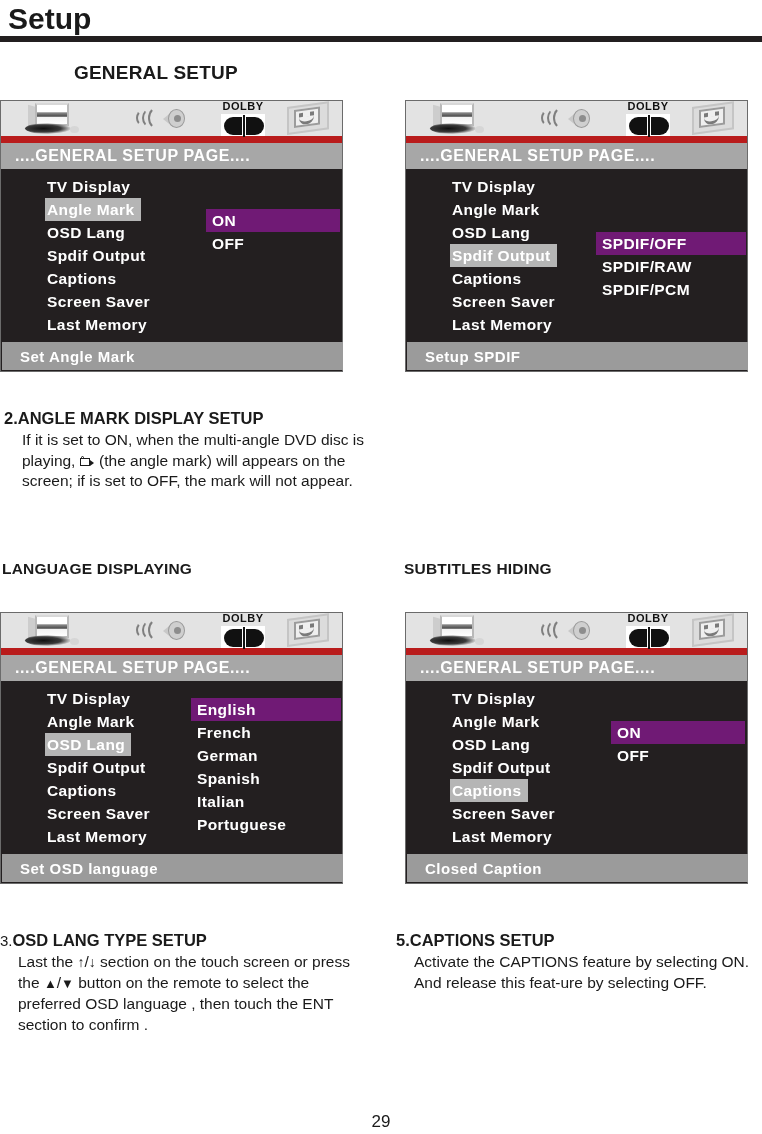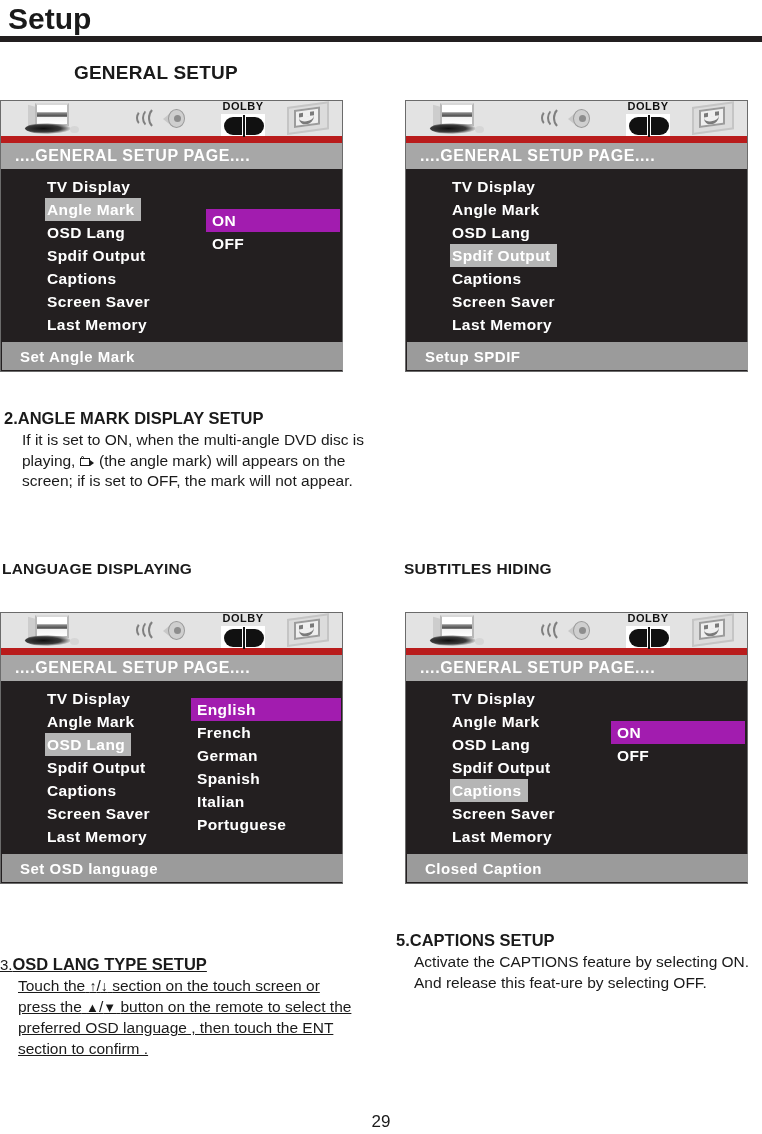--- a/index.html
+++ b/index.html
@@ -155,21 +155,21 @@
     letter-spacing: 0.4px; line-height: 23px;
     display: inline-block; padding: 0 6px 0 2px; white-space: nowrap;
   }
   .osd-item.sel { background: #b5b5b5; color: #ffffff; }
   .osd-row { height: 23px; }
   .osd-opt {
     font-size: 15.5px; font-weight: bold; color: #ffffff;
     letter-spacing: 0.4px; line-height: 23px;
     display: block; padding: 0 6px 0 6px; white-space: nowrap;
   }
-  .osd-opt.sel { background: #a21caf; color: #ffffff; }
+  .osd-opt.sel { background: #701a75; color: #ffffff; }
 
   .osd-status {
     position: absolute; left: 1px; bottom: 1px; width: 341px; height: 28px;
     background: #9b9b9b; color: #ffffff;
     font-size: 15px; font-weight: bold; letter-spacing: 0.5px;
     display: flex; align-items: center; padding-left: 18px;
   }
 
   
   .prose { position: absolute; width: 360px; }
@@ -177,21 +177,21 @@
     font-size: 16.5px; font-weight: bold; color: #1a1a1a;
     line-height: 21px; white-space: nowrap;
   }
   .prose .ptitle .num { font-weight: bold; }
   .prose .pbody {
     font-size: 15.5px; line-height: 20.5px; color: #1a1a1a;
     padding-left: 18px; margin-top: 1px;
   }
   .p2blk { left: 4px;   top: 408px; }
   .p4blk { left: 396px; top: 408px; width: 366px; }
-  .p3blk { left: 0px;   top: 954px; text-decoration: underline; }
+  .p3blk { left: 0px;   top: 930px; }
   .p4b5  { left: 396px; top: 930px; }
   .p3blk .ptitle .num { font-weight: normal; font-size: 15px; }
 
   .angle-glyph {
     display: inline-block; position: relative;
     width: 15px; height: 12px; vertical-align: -2px;
   }
   .angle-glyph .cam {
     position: absolute; left: 0; top: 2px; width: 10px; height: 8px;
     border: 1.6px solid #1a1a1a;
@@ -328,20 +328,25 @@
     <div class="osd-body">
       <div class="osd-col-left">
         <div class="osd-row"><span class="osd-item">TV Display</span></div>
         <div class="osd-row"><span class="osd-item">Angle Mark</span></div>
         <div class="osd-row"><span class="osd-item">OSD Lang</span></div>
         <div class="osd-row"><span class="osd-item sel">Spdif Output</span></div>
         <div class="osd-row"><span class="osd-item">Captions</span></div>
         <div class="osd-row"><span class="osd-item">Screen Saver</span></div>
         <div class="osd-row"><span class="osd-item">Last Memory</span></div>
       </div>
+      <div class="osd-col-right wide" style="top:63px;">
+        <span class="osd-opt sel">SPDIF/OFF</span>
+        <span class="osd-opt">SPDIF/RAW</span>
+        <span class="osd-opt">SPDIF/PCM</span>
+      </div>
     </div>
     <div class="osd-status">Setup SPDIF</div>
   </div>
 
   <div class="osd p3">
     <div class="osd-iconbar">
       <div class="icon-slot icon-tv">
         <div class="tv-ic">
             <div class="side"></div>
             <div class="screen"></div>
@@ -464,21 +469,21 @@
   <div class="prose p2blk">
     <div class="ptitle"><span class="num">2.</span><span>ANGLE MARK DISPLAY SETUP</span></div>
     <div class="pbody"><span>If it is set to ON, when the multi-angle DVD disc is playing,</span>
       <span class="angle-glyph"><span class="cam"></span><span class="reel"></span><span class="lens"></span></span>
       <span>(the angle mark) will appears on the screen; if is set to OFF, the mark will not appear.</span></div>
   </div>
 
 
   <div class="prose p3blk">
     <div class="ptitle"><span class="num">3.</span><span>OSD LANG TYPE SETUP</span></div>
-    <div class="pbody"><span>Touch the</span>
+    <div class="pbody"><span>Last the</span>
       <span class="arrow">↑</span><span>/</span><span class="arrow">↓</span>
       <span>section on the touch screen or press the</span>
       <span class="arrow-big">▲</span><span>/</span><span class="arrow-big">▼</span>
       <span>button on the remote to select the preferred OSD language , then touch the ENT section to confirm .</span></div>
   </div>
 
   <div class="prose p4b5">
     <div class="ptitle"><span class="num">5.</span><span>CAPTIONS SETUP</span></div>
     <div class="pbody">Activate the CAPTIONS feature by selecting ON.  And release this feat-ure by selecting OFF.</div>
   </div>

